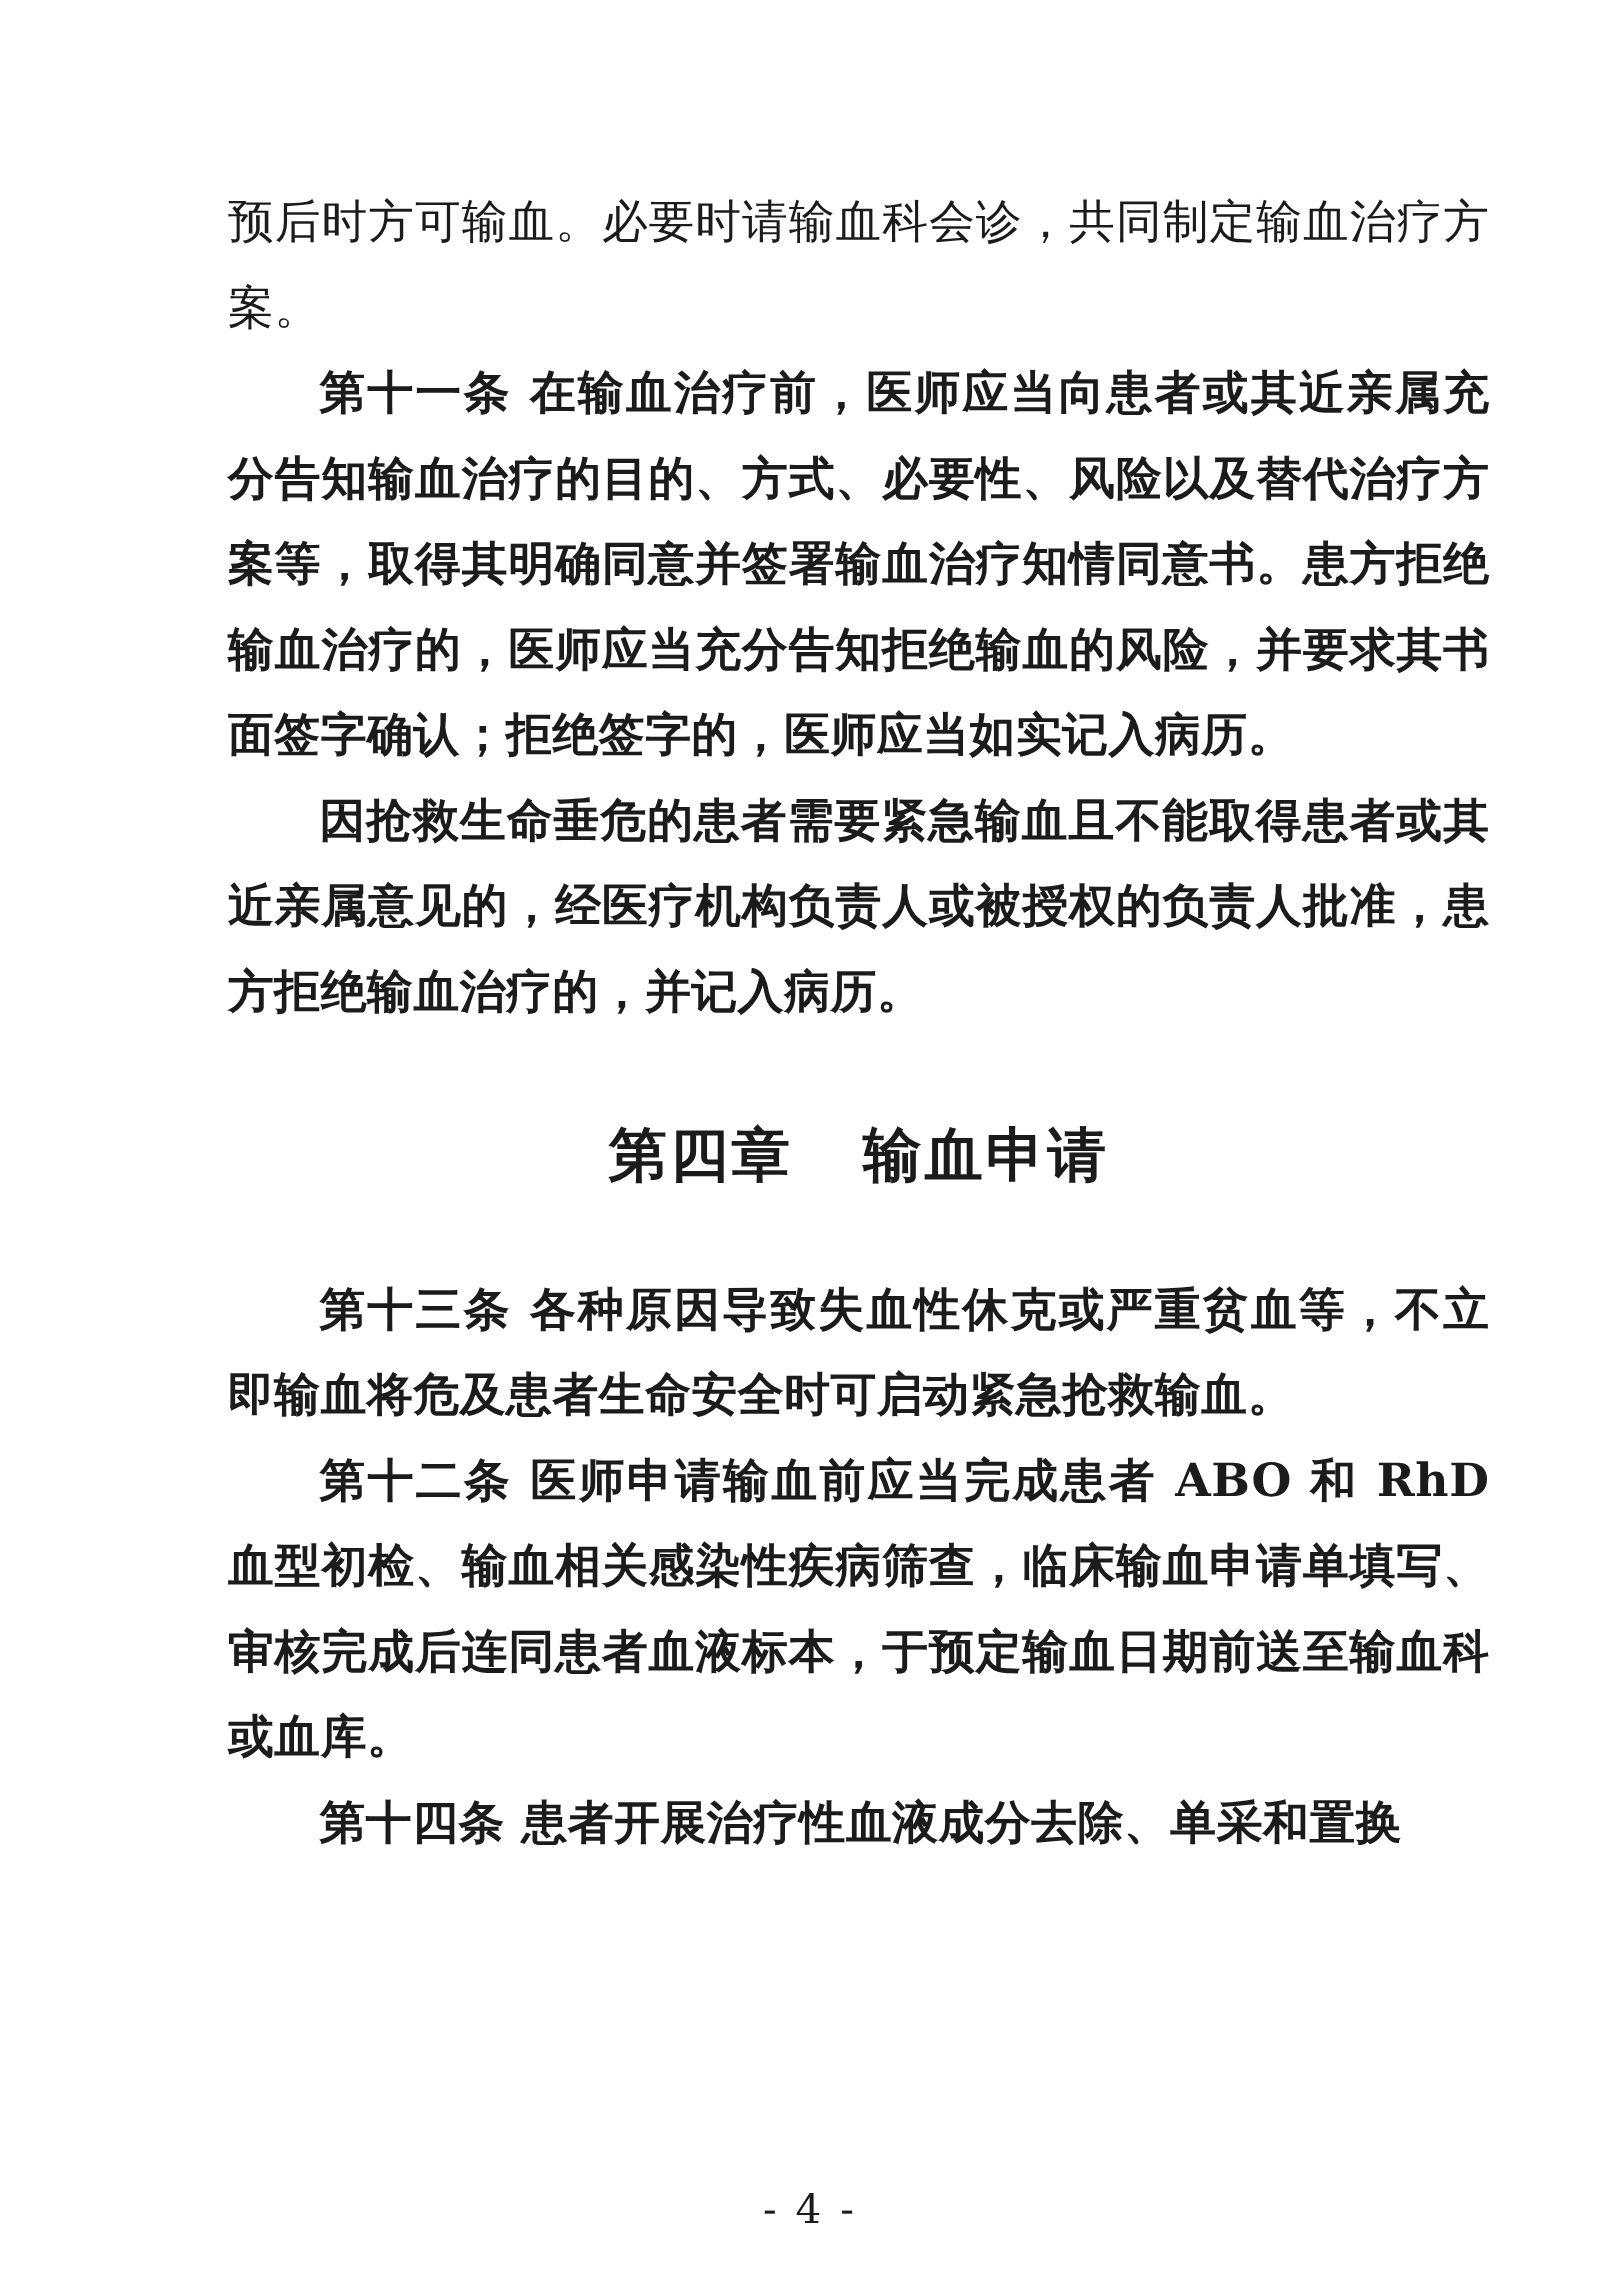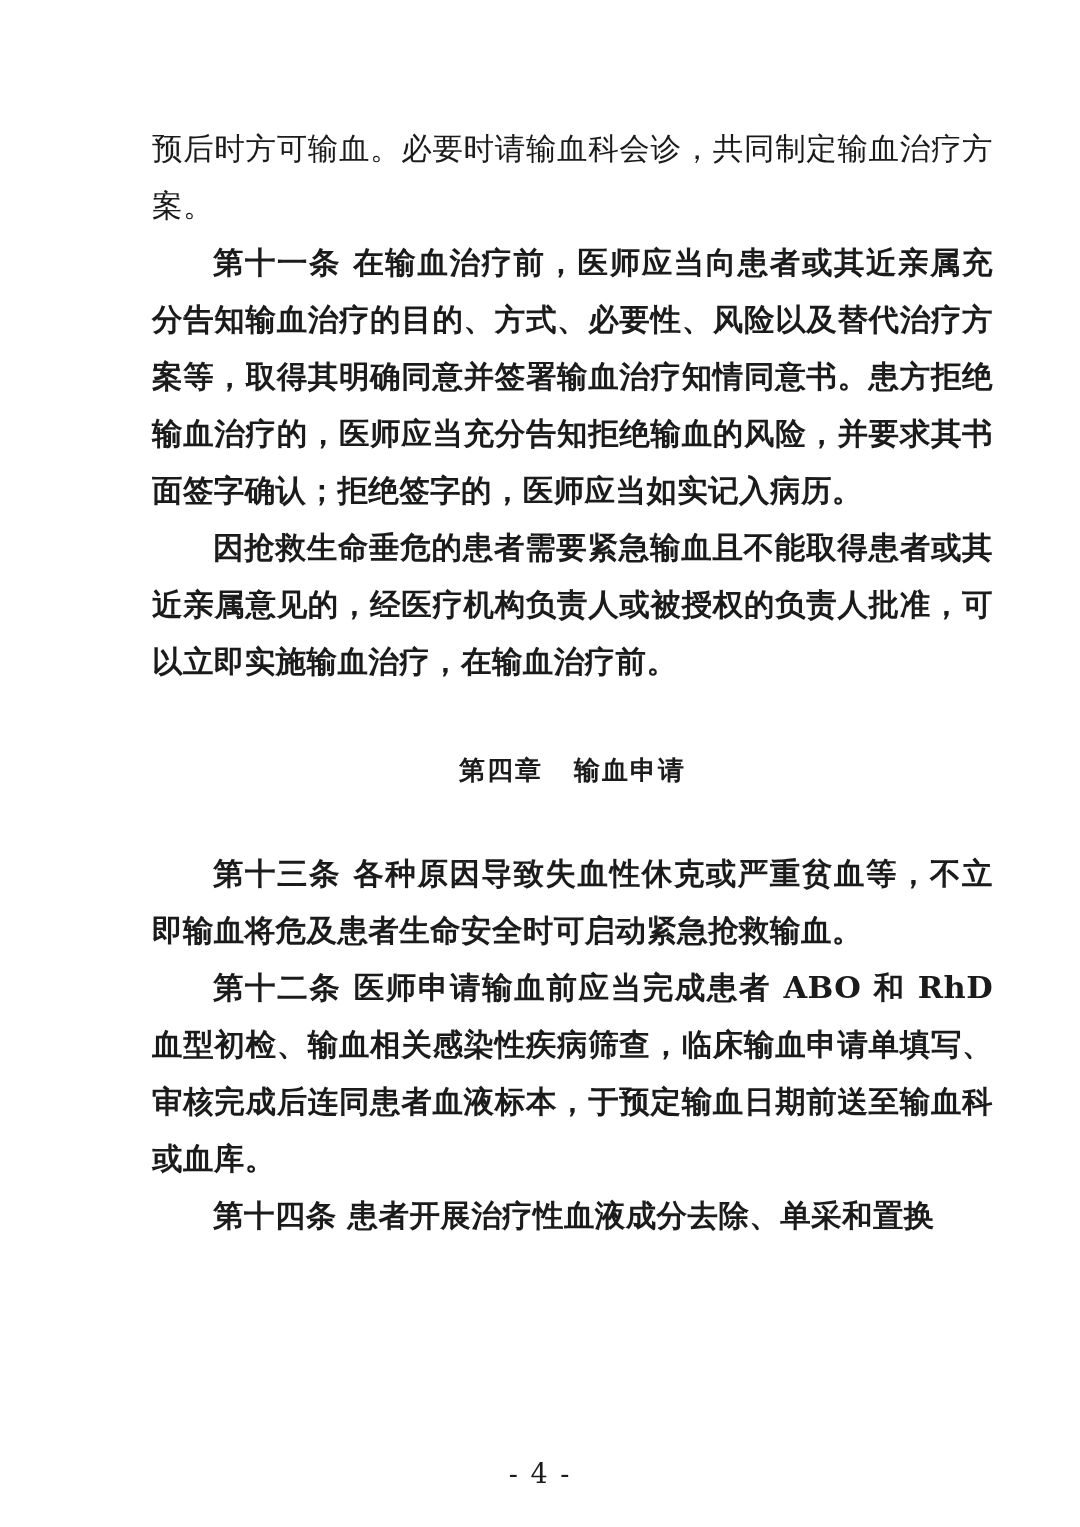--- a/index.html
+++ b/index.html
@@ -34,21 +34,21 @@
     margin: 0;
     text-indent: 0;
   }
   p.indent {
     text-indent: 2em;
     font-weight: bold;
   }
   .chapter-heading {
     text-align: center;
     font-weight: bold;
-    font-size: 26px;
+    font-size: 39px;
     margin-top: 52px;
     margin-bottom: 46px;
     letter-spacing: 2px;
   }
   .chapter-heading .gap {
     display: inline-block;
     width: 1.2em;
   }
   .page-number {
     position: absolute;
@@ -65,21 +65,21 @@
 <body>
 
 <div class="page">
 
   <div class="doc-body">
 
     <p class="para">预后时方可输血。必要时请输血科会诊，共同制定输血治疗方案。</p>
 
     <p class="para indent">第十一条 在输血治疗前，医师应当向患者或其近亲属充分告知输血治疗的目的、方式、必要性、风险以及替代治疗方案等，取得其明确同意并签署输血治疗知情同意书。患方拒绝输血治疗的，医师应当充分告知拒绝输血的风险，并要求其书面签字确认；拒绝签字的，医师应当如实记入病历。</p>
 
-    <p class="para indent">因抢救生命垂危的患者需要紧急输血且不能取得患者或其近亲属意见的，经医疗机构负责人或被授权的负责人批准，可以立即实施输血治疗，在输血治疗前。</p>
+    <p class="para indent">因抢救生命垂危的患者需要紧急输血且不能取得患者或其近亲属意见的，经医疗机构负责人或被授权的负责人批准，患方拒绝输血治疗的，并记入病历。</p>
 
     <div class="chapter-heading">
       <span>第四章</span><span class="gap"></span><span>输血申请</span>
     </div>
 
     <p class="para indent">第十三条 各种原因导致失血性休克或严重贫血等，不立即输血将危及患者生命安全时可启动紧急抢救输血。</p>
 
     <p class="para indent">第十二条 医师申请输血前应当完成患者 ABO 和 RhD 血型初检、输血相关感染性疾病筛查，临床输血申请单填写、审核完成后连同患者血液标本，于预定输血日期前送至输血科或血库。</p>
 
 

